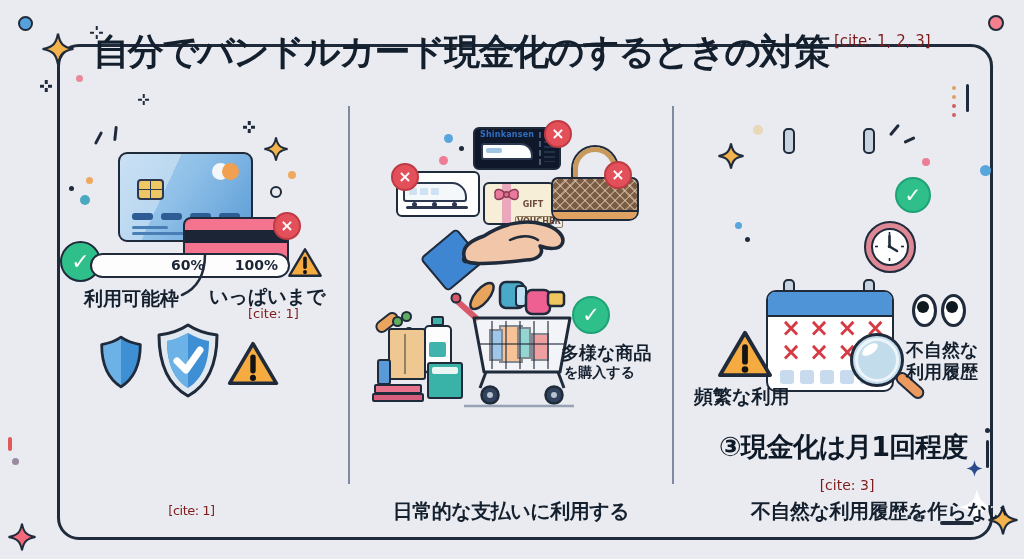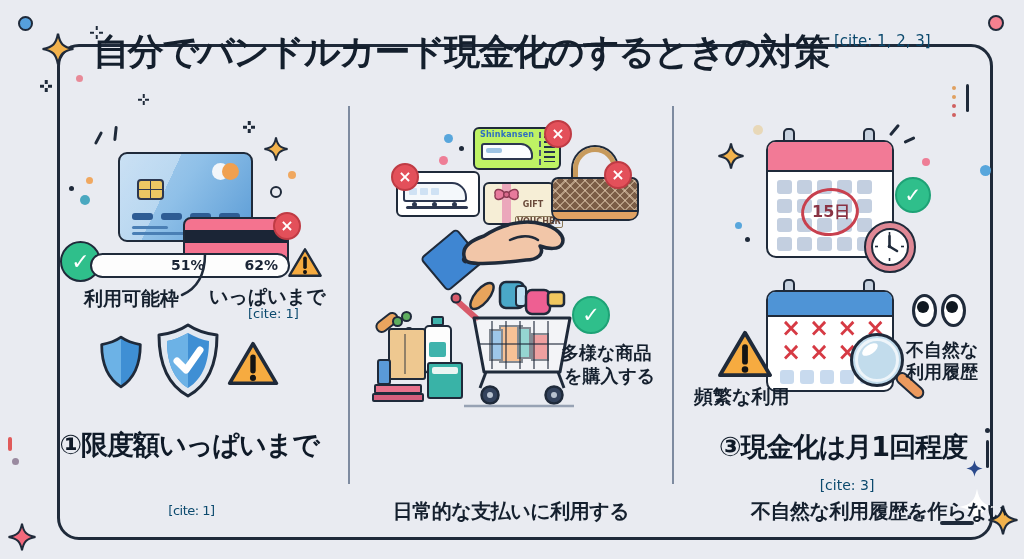--- a/index.html
+++ b/index.html
@@ -4,21 +4,21 @@
 <style>
 *{margin:0;padding:0;box-sizing:border-box}
 html,body{background:#cdd2dc}
 body{font-family:"DejaVu Sans","Liberation Sans",sans-serif}
 .canvas{position:relative;width:1024px;height:559px;background:#e9ebf1;overflow:hidden}
 .abs{position:absolute}
 .frame{border:3px solid #1f2a3a;border-radius:22px;background:transparent}
 .divider{width:2px;background:#7e8ba0}
 .dot{position:absolute;border-radius:50%}
 .title-text{font-weight:900;color:#141f2d;font-size:36px;letter-spacing:-1.5px;white-space:nowrap}
-.cite{font-weight:500;color:#0c4a6e}
+.cite{font-weight:500;color:#7f1d1d}
 .lbl{position:absolute;font-weight:900;color:#15202e;white-space:nowrap}
 .hline{position:absolute;font-weight:900;color:#0f1a28;text-align:center;white-space:nowrap;font-size:27px;letter-spacing:-1px}
 .sub{position:absolute;display:flex;justify-content:center;align-items:flex-start;font-weight:800;color:#15202e;font-size:20px;letter-spacing:-0.5px;white-space:nowrap}
 .xbadge{position:absolute;border-radius:50%;background:#e3505a;border:2px solid #bf3b44;color:#fff;display:flex;align-items:center;justify-content:center;font-weight:900;font-size:16px;line-height:1}
 .checkc{position:absolute;border-radius:50%;background:#2fbf8b;color:#fff;display:flex;align-items:center;justify-content:center;font-weight:900}
 .sq{background:#c3cfe0;border-radius:3px}
 .grid{position:absolute;display:flex;flex-wrap:wrap}
 .plus{position:absolute}
 .plus::before{content:"";position:absolute;left:50%;top:0;width:2.5px;height:100%;transform:translateX(-50%);background:linear-gradient(#1f2a3a 32%,transparent 32% 68%,#1f2a3a 68%)}
 .plus::after{content:"";position:absolute;top:50%;left:0;height:2.5px;width:100%;transform:translateY(-50%);background:linear-gradient(90deg,#1f2a3a 32%,transparent 32% 68%,#1f2a3a 68%)}
@@ -104,22 +104,22 @@
     <div class="xbadge" style="left:273px;top:212px;width:28px;height:28px">
         <span>×</span>
       </div>
 
     <div class="checkc" style="left:60px;top:241px;width:41px;height:41px;border:2.5px solid #1f2a3a;font-size:22px">
         <span>✓</span>
       </div>
     <div class="abs" style="left:90px;top:253px;width:200px;height:25px;border:2.5px solid #1f2a3a;border-radius:13px;background:#fdfdfd">
       <div class="bar-seg" style="left:0;width:78px;background:linear-gradient(90deg,#4a90d9,#3fcf9f);border-radius:11px"></div>
       <div class="bar-seg" style="left:106px;right:0;background:#f3684c;border-radius:11px 11px 11px 11px"></div>
-      <span class="abs" style="left:79px;top:2px;width:28px;text-align:center;font-size:14px;font-weight:900;color:#1b2536">51%</span>
-      <span class="abs" style="right:10px;top:2px;font-size:14px;font-weight:900;color:#1b2536">62%</span>
+      <span class="abs" style="left:79px;top:2px;width:28px;text-align:center;font-size:14px;font-weight:900;color:#1b2536">60%</span>
+      <span class="abs" style="right:10px;top:2px;font-size:14px;font-weight:900;color:#1b2536">100%</span>
     </div>
     <svg class="abs" style="left:287px;top:246px" width="36" height="33" viewBox="0 0 60 54">
       <path d="M30 5 L56 49 L4 49 Z" fill="#f6ab40" stroke="#1f2a3a" stroke-width="4" stroke-linejoin="round"></path>
       <line x1="30" y1="20" x2="30" y2="35" stroke="#141414" stroke-width="6" stroke-linecap="round"></line>
       <circle cx="30" cy="43" r="3.4" fill="#141414"></circle>
     </svg>
     <svg class="abs" style="left:180px;top:253px" width="28" height="46" viewBox="0 0 28 46">
       <path d="M25,1 Q25,32 2,42" fill="none" stroke="#1f2a3a" stroke-width="2.5" stroke-linecap="round"></path>
     </svg>
     <span class="lbl" style="left:209px;top:284px;font-size:19px">いっぱいまで</span>
@@ -136,32 +136,31 @@
       <path d="M33 11 C40 15 48 18 54 19 C54 38 49 56 33 66 C17 56 12 38 12 19 C18 18 26 15 33 11 Z" fill="#3f8fd4"></path>
       <path d="M33 11 C26 15 18 18 12 19 C12 38 17 56 33 66 Z" fill="#6cb2e6"></path>
       <polyline points="22,39 31,48 45,28" fill="none" stroke="#ffffff" stroke-width="7" stroke-linecap="round" stroke-linejoin="round"></polyline>
     </svg>
     <svg class="abs" style="left:226px;top:339px" width="54" height="49" viewBox="0 0 60 54">
       <path d="M30 5 L56 49 L4 49 Z" fill="#f6ab40" stroke="#1f2a3a" stroke-width="4" stroke-linejoin="round"></path>
       <line x1="30" y1="20" x2="30" y2="35" stroke="#141414" stroke-width="6" stroke-linecap="round"></line>
       <circle cx="30" cy="43" r="3.4" fill="#141414"></circle>
     </svg>
 
-    <div class="hline" style="left:32px;top:427px;width:314px">①限度額いっぱいまで</div>
     <div class="sub" style="left:32px;top:497px;width:314px">
       <span class="cite" style="font-size:13px;margin-left:5px;margin-top:6px">[cite: 1]</span>
     </div>
   </div>
 
   <div class="abs" style="inset:0">
     <div class="dot" style="left:444px;top:134px;width:9px;height:9px;background:#58a6dc"></div>
     <div class="dot" style="left:459px;top:146px;width:5px;height:5px;background:#1f2a3a"></div>
     <div class="dot" style="left:439px;top:156px;width:9px;height:9px;background:#ee7e96"></div>
 
-    <div class="abs" style="left:473px;top:127px;width:88px;height:43px;background:#bef264;border:2.5px solid #1f2a3a;border-radius:6px">
+    <div class="abs" style="left:473px;top:127px;width:88px;height:43px;background:#0f172a;border:2.5px solid #1f2a3a;border-radius:6px">
       <span class="abs" style="left:5px;top:1px;font-size:8px;font-weight:800;color:#2f6fc0;letter-spacing:.2px">Shinkansen</span>
       <div class="abs" style="left:6px;top:14px;width:52px;height:17px;background:#fbfdff;border:2px solid #2c3750;border-radius:3px 12px 3px 3px">
         <div class="abs" style="left:3px;top:3px;width:16px;height:5px;background:#9fc4e4;border-radius:2px"></div>
       </div>
       <div class="abs" style="left:64px;top:3px;height:33px;border-left:2px dashed #4a5a74"></div>
       <div class="abs" style="right:4px;top:7px;width:11px;height:26px;background:repeating-linear-gradient(180deg,#22324a 0 2px,transparent 2px 5px)"></div>
     </div>
     <div class="xbadge" style="left:544px;top:120px;width:28px;height:28px">
         <span>×</span>
       </div>
@@ -259,68 +258,41 @@
         <circle cx="44" cy="119" r="3" fill="#b8c2d0"></circle>
       <circle cx="108" cy="119" r="8.5" fill="#33425c" stroke="#1f2a3a" stroke-width="2.5"></circle>
         <circle cx="108" cy="119" r="3" fill="#b8c2d0"></circle>
       <line x1="18" y1="130" x2="128" y2="130" stroke="#97a2b4" stroke-width="2.5"></line>
     </svg>
 
     <div class="checkc" style="left:572px;top:296px;width:38px;height:38px;border:2.5px solid #1ea276;font-size:21px">
         <span>✓</span>
       </div>
     <span class="lbl" style="left:561px;top:341px;font-size:18px">多様な商品</span>
-    <span class="lbl" style="left:564px;top:364px;font-size:18px">を購入する</span>
+    <span class="lbl" style="left:564px;top:364px;font-size:14px">を購入する</span>
 
     <div class="sub" style="left:352px;top:498px;width:318px">
       <span>日常的な支払いに利用する</span>
     </div>
   </div>
 
   <div class="abs" style="inset:0">
     <svg class="abs" style="left:718px;top:143px" width="26" height="26" viewBox="0 0 100 100">
         <path d="M50 2 C56 34 66 44 98 50 C66 56 56 66 50 98 C44 66 34 56 2 50 C34 44 44 34 50 2 Z" fill="#f2b24c" stroke="#1f2a3a" stroke-width="8"></path>
       </svg>
     <div class="dot" style="left:753px;top:125px;width:10px;height:10px;background:#e8d8b8"></div>
     <div class="stroke" style="left:893px;top:123px;width:3px;height:14px;transform:rotate(40deg)"></div>
     <div class="stroke" style="left:908px;top:134px;width:3px;height:12px;transform:rotate(65deg)"></div>
     <div class="dot" style="left:922px;top:158px;width:8px;height:8px;background:#ee7e96"></div>
     <div class="dot" style="left:980px;top:165px;width:11px;height:11px;background:#58a6dc"></div>
     <div class="dot" style="left:735px;top:222px;width:7px;height:7px;background:#58a6dc"></div>
     <div class="dot" style="left:745px;top:237px;width:5px;height:5px;background:#1f2a3a"></div>
 
     <div class="ringtab" style="left:783px;top:128px;width:12px;height:26px"></div>
     <div class="ringtab" style="left:863px;top:128px;width:12px;height:26px"></div>
-    <div class="cal" style="left:766px;top:140px;width:128px;height:118px">
-      <div class="cal-head" style="height:30px;background:#f27a96"></div>
-      <div class="grid" style="left:9px;top:38px;width:110px;gap:5px">
-        <i class="sq" style="width:15px;height:14px"></i>
-          <i class="sq" style="width:15px;height:14px"></i>
-          <i class="sq" style="width:15px;height:14px"></i>
-          <i class="sq" style="width:15px;height:14px"></i>
-          <i class="sq" style="width:15px;height:14px"></i>
-        <i class="sq" style="width:15px;height:14px"></i>
-          <i class="sq" style="width:15px;height:14px"></i>
-          <i class="sq" style="width:15px;height:14px"></i>
-          <i class="sq" style="width:15px;height:14px"></i>
-          <i class="sq" style="width:15px;height:14px"></i>
-        <i class="sq" style="width:15px;height:14px"></i>
-          <i class="sq" style="width:15px;height:14px"></i>
-          <i class="sq" style="width:15px;height:14px"></i>
-          <i class="sq" style="width:15px;height:14px"></i>
-          <i class="sq" style="width:15px;height:14px"></i>
-        <i class="sq" style="width:15px;height:14px"></i>
-          <i class="sq" style="width:15px;height:14px"></i>
-          <i class="sq" style="width:15px;height:14px"></i>
-          <i class="sq" style="width:15px;height:14px"></i>
-          <i class="sq" style="width:15px;height:14px"></i>
-      </div>
-      <div class="abs" style="left:33px;top:46px;width:58px;height:48px;border:3.5px solid #c8404e;border-radius:50%;transform:rotate(-6deg)"></div>
-      <span class="abs" style="left:44px;top:60px;font-size:16px;font-weight:900;color:#8a3344;white-space:nowrap">15日</span>
-    </div>
     <div class="checkc" style="left:895px;top:177px;width:36px;height:36px;border:2.5px solid #1ea276;font-size:20px">
         <span>✓</span>
       </div>
 
     <div class="abs" style="left:864px;top:221px;width:52px;height:52px;border-radius:50%;background:#df8895;border:2.5px solid #1f2a3a">
       <div class="abs" style="inset:5px;background:#fff;border:2px solid #1f2a3a;border-radius:50%">
         <svg class="abs" style="inset:0" width="33" height="33" viewBox="0 0 33 33">
           <g stroke="#1f2a3a" stroke-width="1.6">
               <line x1="16.5" y1="2" x2="16.5" y2="5"></line>
               <line x1="16.5" y1="28" x2="16.5" y2="31"></line>

